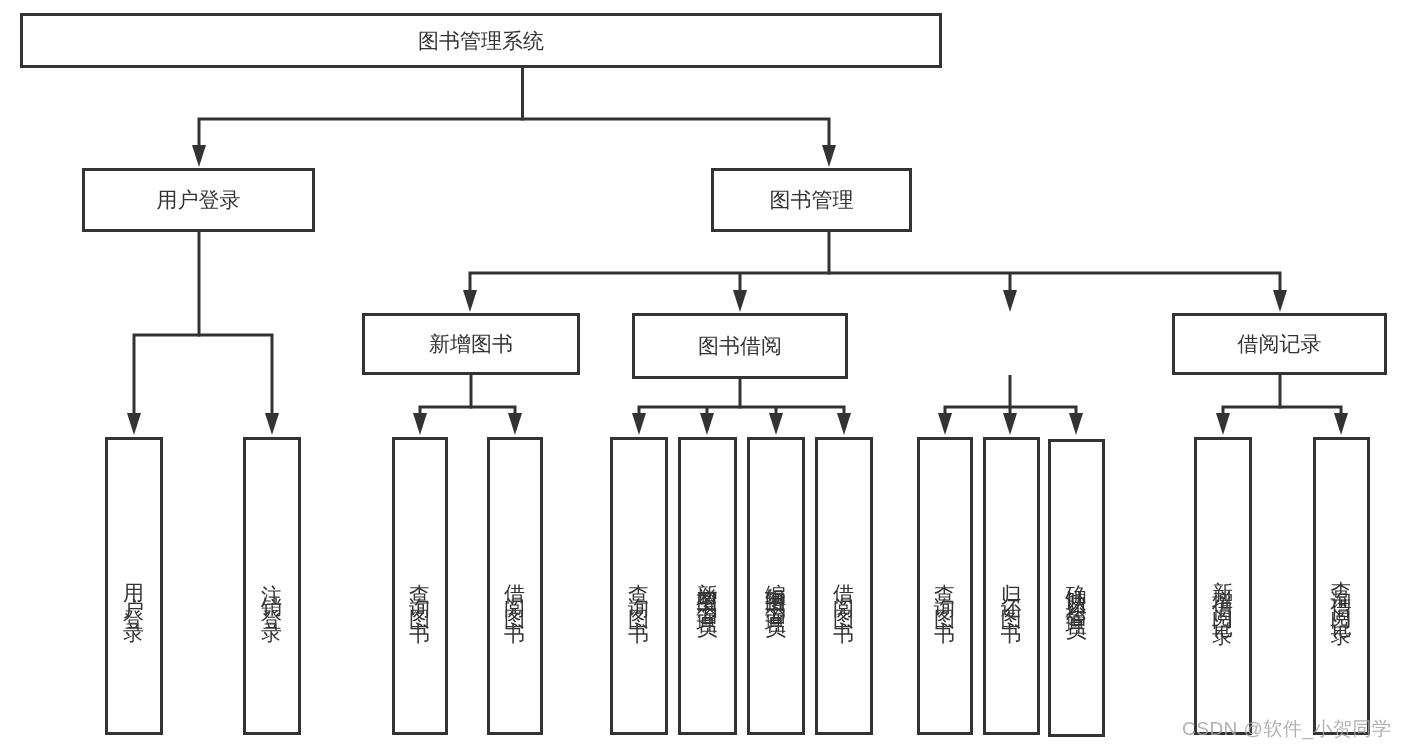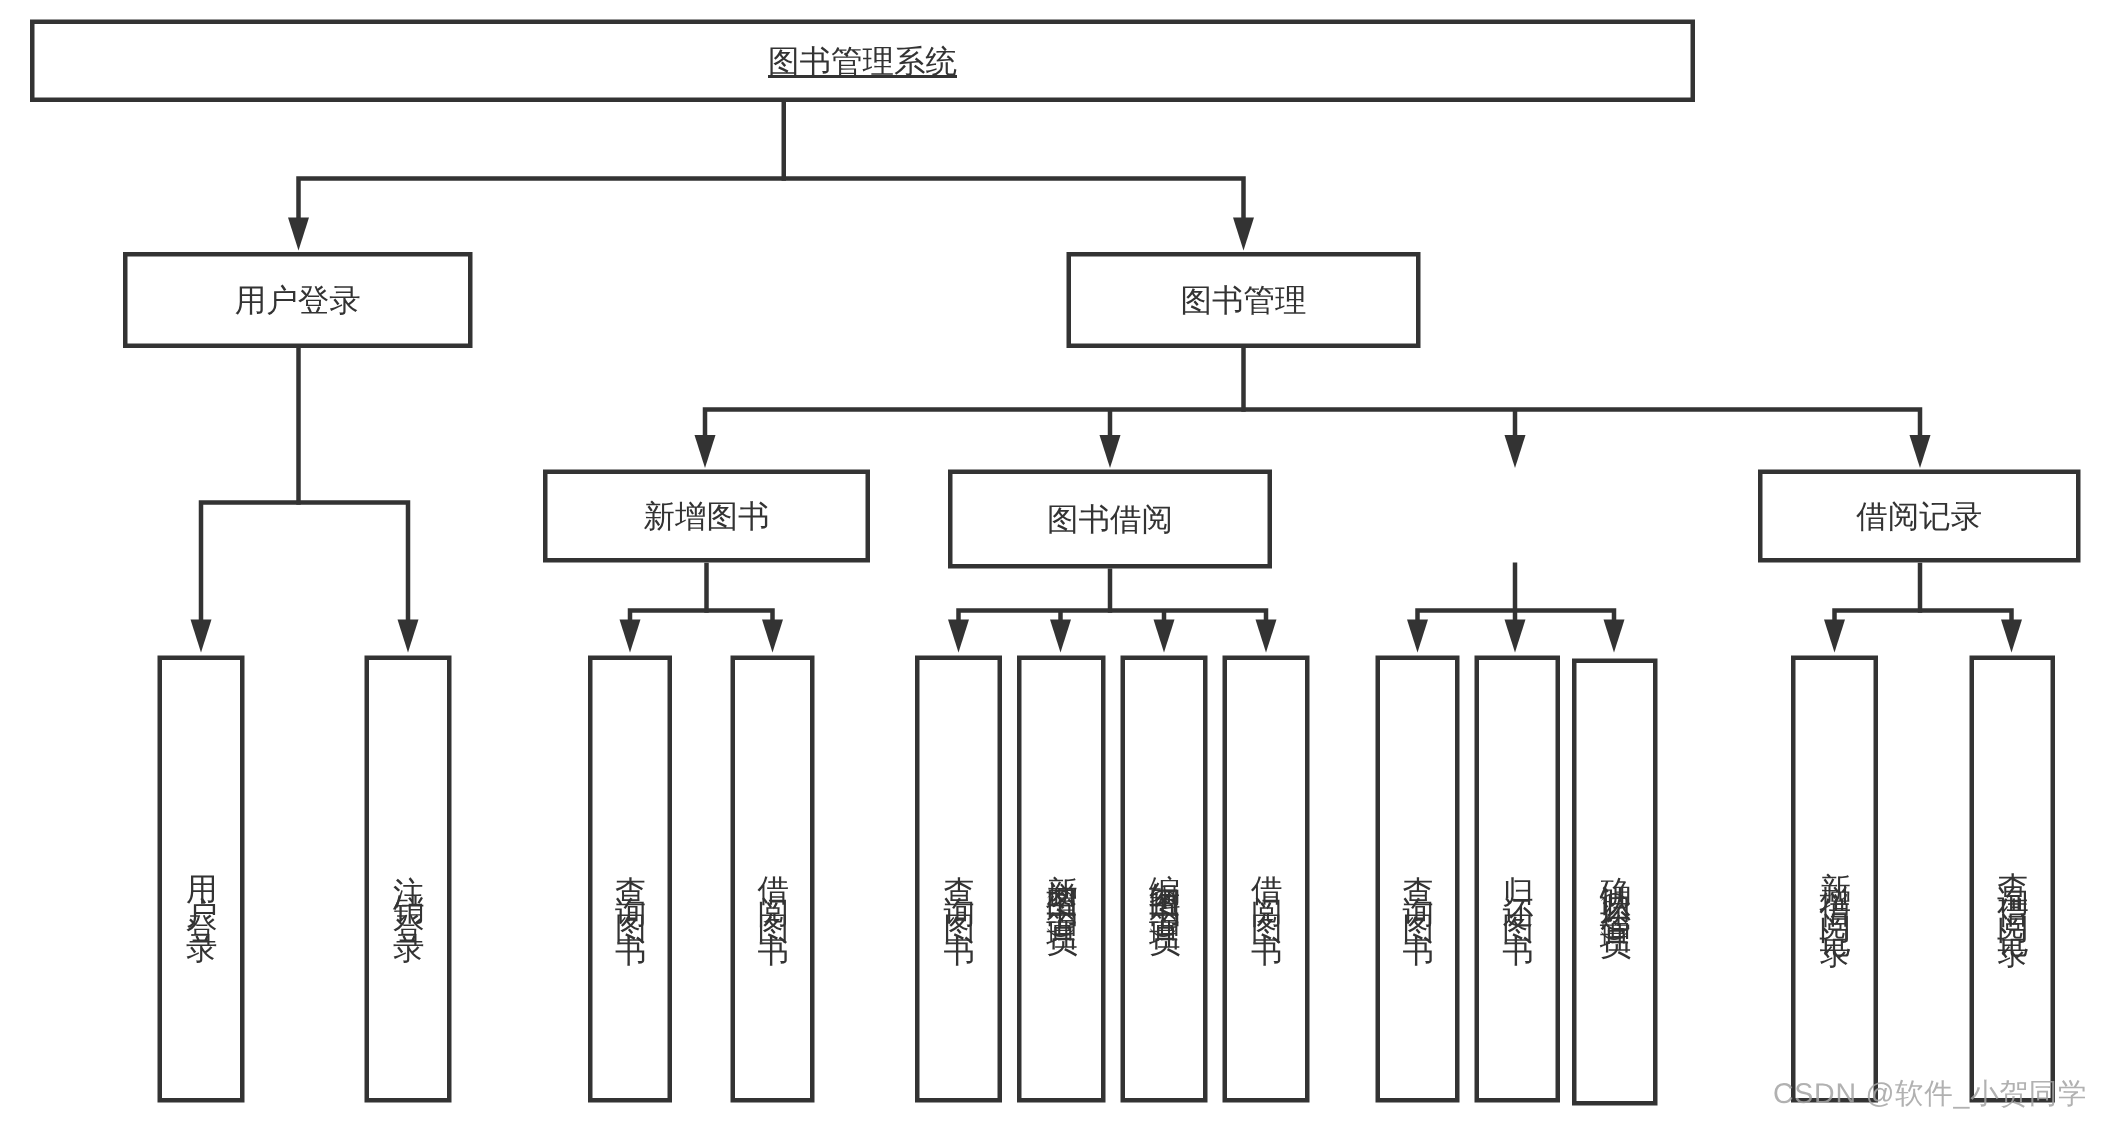--- a/index.html
+++ b/index.html
@@ -95,28 +95,28 @@
       <polygon points="769,413 783,413 776,435"></polygon>
       <polygon points="837,413 851,413 844,435"></polygon>
       <polygon points="938,413 952,413 945,435"></polygon>
       <polygon points="1003,413 1017,413 1010,435"></polygon>
       <polygon points="1069,413 1083,413 1076,435"></polygon>
       <polygon points="1216,413 1230,413 1223,435"></polygon>
       <polygon points="1334,413 1348,413 1341,435"></polygon>
     </g>
   </svg>
 
-  <div class="node" style="left:20px; top:13px; width:1110px; height:55px;text-decoration:underline;">
+  <div class="node" style="left:20px; top:13px; width:922px; height:55px;">
     <span>图书管理系统</span>
   </div>
 
   <div class="node" style="left:82px; top:168px; width:233px; height:64px;">
     <span>用户登录</span>
   </div>
-  <div class="node" style="left:711px; top:168px; width:236px; height:64px;">
+  <div class="node" style="left:711px; top:168px; width:201px; height:64px;">
     <span>图书管理</span>
   </div>
 
   <div class="node" style="left:362px; top:313px; width:218px; height:62px;">
     <span>新增图书</span>
   </div>
   <div class="node" style="left:632px; top:313px; width:216px; height:66px;align-items:center;">
     <span>图书借阅</span>
   </div>
   <div class="node" style="left:1172px; top:313px; width:215px; height:62px;">

